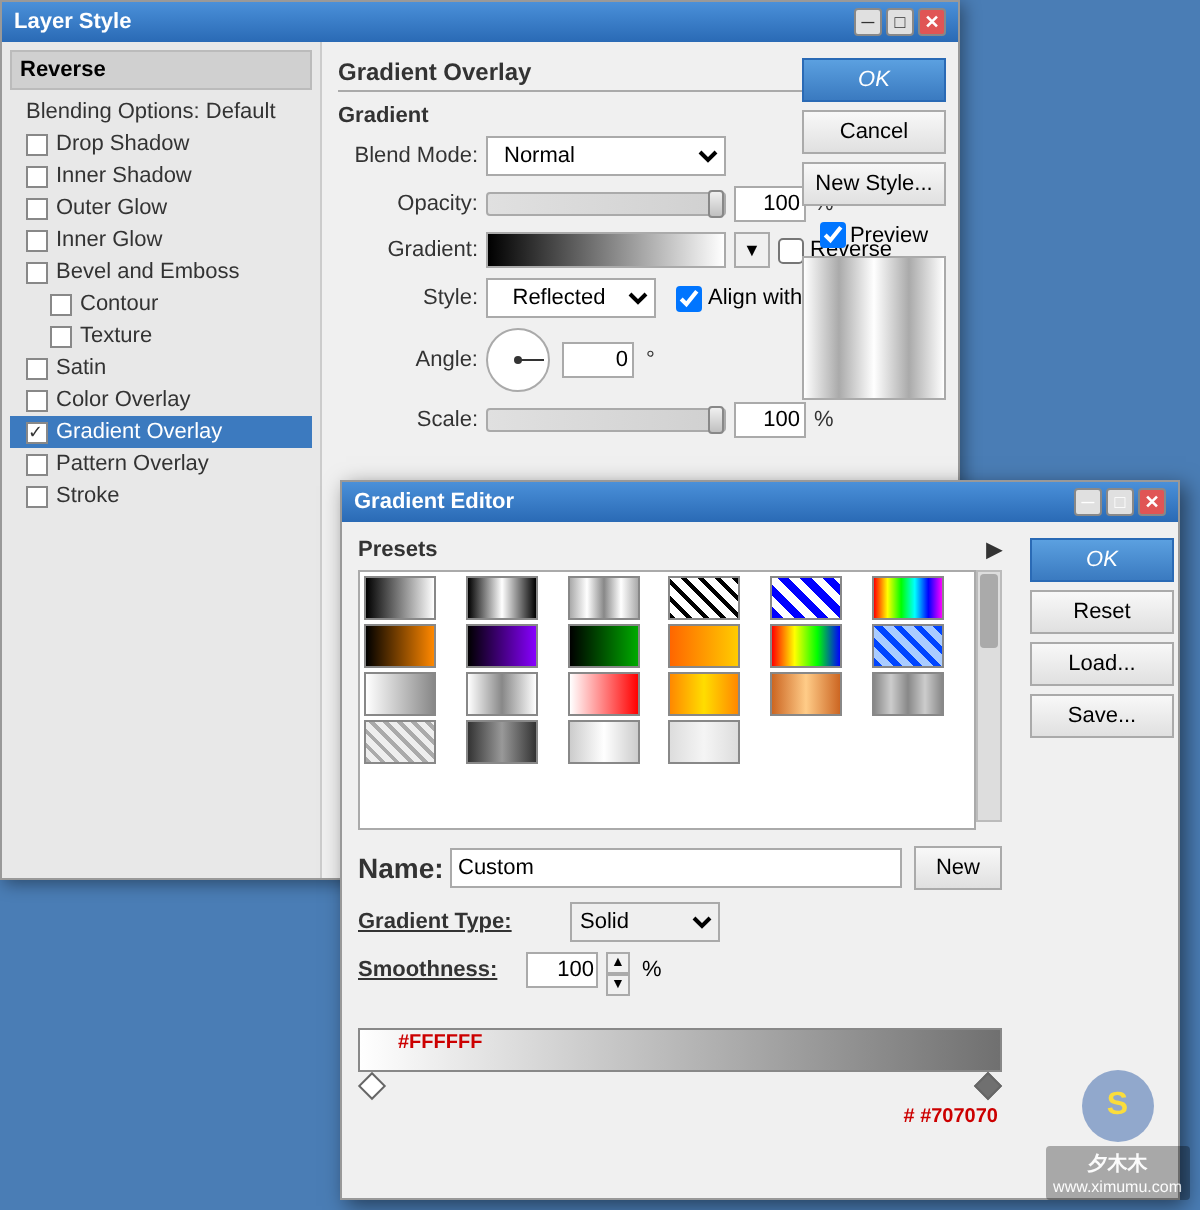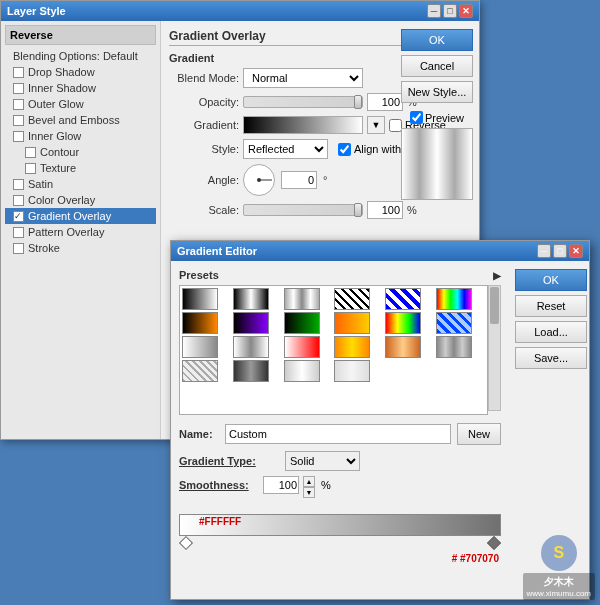--- a/index.html
+++ b/index.html
@@ -208,20 +208,21 @@
     .check-input {
       width: 13px;
       height: 13px;
     }
     .style-select {
       width: 85px;
       height: 20px;
       font-size: 11px;
       border: 1px solid #aaa;
       background: white;
+      text-align: center;
     }
     .angle-container {
       display: flex;
       align-items: center;
       gap: 6px;
     }
     .angle-dial {
       width: 32px;
       height: 32px;
       border: 1px solid #aaa;
@@ -266,20 +267,21 @@
       background: linear-gradient(to bottom, #f8f8f8, #e0e0e0);
       cursor: pointer;
       display: flex;
       align-items: center;
       justify-content: center;
     }
     .dialog-btn.primary {
       background: linear-gradient(to bottom, #5ba0e0, #3a7ac0);
       color: white;
       border-color: #2a6ab5;
+      font-style: italic;
     }
     .preview-box {
       width: 72px;
       height: 72px;
       border: 1px solid #aaa;
       background: linear-gradient(to right, white, #aaa, white);
       margin-top: 4px;
       position: relative;
     }
     .preview-checkbox {
@@ -388,21 +390,21 @@
     .ps-silver { background: linear-gradient(to right, #ccc, #fff, #ccc); }
     .ps-light-gray { background: linear-gradient(to right, #ddd, #f5f5f5, #ddd); }
 
     .ge-name-row {
       display: flex;
       align-items: center;
       gap: 6px;
       margin: 8px 0 6px 0;
     }
     .ge-name-label {
-      font-size: 11px;
+      font-size: 14px;
       font-weight: bold;
       color: #333;
       width: 40px;
     }
     .ge-name-input {
       flex: 1;
       height: 20px;
       font-size: 11px;
       border: 1px solid #aaa;
       padding: 1px 3px;
@@ -563,25 +565,25 @@
       <div class="sidebar-item">
         <span class="checkbox"></span>
         <span>Inner Shadow</span>
       </div>
       <div class="sidebar-item">
         <span class="checkbox"></span>
         <span>Outer Glow</span>
       </div>
       <div class="sidebar-item">
         <span class="checkbox"></span>
+        <span>Inner Glow</span>
+      </div>
+      <div class="sidebar-item">
+        <span class="checkbox"></span>
         <span>Bevel and Emboss</span>
-      </div>
-      <div class="sidebar-item">
-        <span class="checkbox"></span>
-        <span>Inner Glow</span>
       </div>
       <div class="sidebar-item" style="padding-left: 20px;">
         <span class="checkbox"></span>
         <span>Contour</span>
       </div>
       <div class="sidebar-item" style="padding-left: 20px;">
         <span class="checkbox"></span>
         <span>Texture</span>
       </div>
       <div class="sidebar-item">

